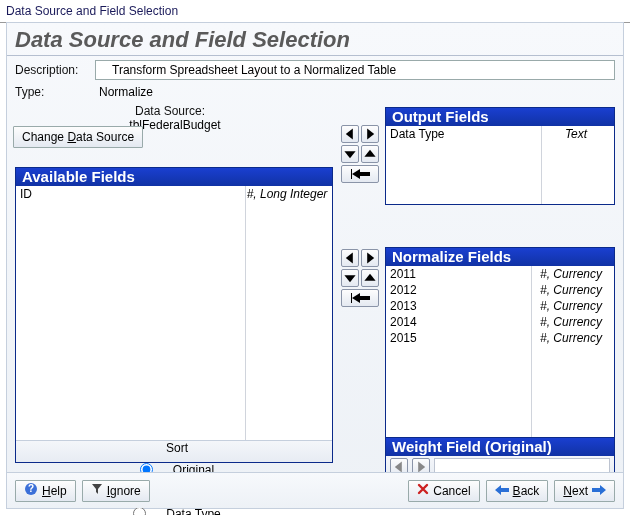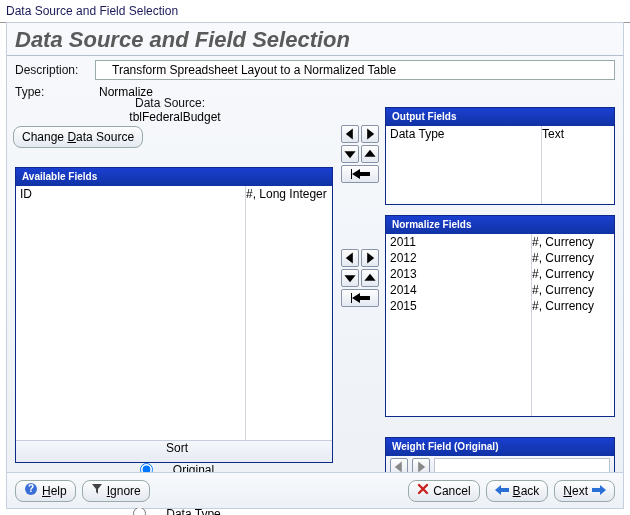--- a/index.html
+++ b/index.html
@@ -14,70 +14,70 @@
     background: linear-gradient(#f7f9fc,#edf1f6);
     border:1px solid #c5cfdd;
   }
 
   .big-heading {
     font-size:22px; font-style:italic; font-weight:bold; color:#5a5a5a;
     padding:4px 8px 2px 8px; border-bottom:1px solid #b5bfd0;
   }
 
   .form-grid { padding:4px 8px 0 8px; }
-  .form-row { display:flex; align-items:center; height:20px; margin-bottom:2px;justify-content:flex-end; }
+  .form-row { display:flex; align-items:center; height:20px; margin-bottom:2px; }
   .form-label { width:80px; color:#111; }
   .form-input {
     flex:1; height:20px; border:1px solid #9aa; background:#fff; padding:0 16px;
     font:inherit;
   }
   .form-static { flex:1; padding:0 4px; }
 
   .btn {
-    height:22px; border:1px solid #9aa; border-radius:8px;
+    height:22px; border:1px solid #9aa; border-radius:1px;
     background:linear-gradient(#fdfdfd,#e4e9f1); padding:0 8px;
     display:inline-flex; align-items:center; gap:4px; cursor:pointer;
     font:inherit;
   }
 
   .change-btn-wrap { margin:2px 0 2px 6px; }
 
   .section-box {
     border:1px solid #0b2a8a; position:absolute; background:#fff;
   }
   .section-header {
     background: linear-gradient(#1a3fd0,#0b2a8a);
-    color:#fff; font-weight:bold; height:30px; line-height:18px; padding-left:6px; font-size:10px;
+    color:#fff; font-weight:bold; height:30px; line-height:18px; padding-left:6px; font-size:15px;
     border-bottom:1px solid #0b2a8a;
   }
   .list-body { position:absolute; top:18px; left:0; right:0; bottom:0; background:#fff; overflow:hidden; }
   .list-row { display:flex; height:16px; line-height:16px; font-size:12px; }
   .list-col-a { flex:1; padding-left:4px; }
-  .list-col-b { width:86px; text-align:left; padding-right:4px; }
+  .list-col-b { width:86px; text-align:center; padding-right:4px;font-style:italic; }
   .grid-sep { position:absolute; top:18px; bottom:0; width:1px; background:#d0d4dc; right:86px; }
 
   
   #available-box { left:8px; top:144px; width:318px; height:296px; }
   #available-box .list-body { bottom:22px; }
   #available-box .grid-sep { bottom:22px; }
   .sort-bar {
     position:absolute; left:0; right:0; bottom:0; height:22px;
     border-top:1px solid #c5cfdd; background:linear-gradient(#f4f6fa,#e7ecf3);
     display:flex; align-items:center; gap:8px; padding-left:6px;flex-direction:column;
   }
   .radio { display:inline-flex; gap:20px; }
   .radio input { margin:0; width:13px; height:13px; }
 
   
   #output-box { left:378px; top:84px; width:230px; height:98px; }
   #output-box .list-col-b { width:72px; }
   #output-box .grid-sep { right:72px; }
 
   
-  #normalize-box { left:378px; top:192px; width:230px; height:202px; }
+  #normalize-box { left:378px; top:224px; width:230px; height:202px; }
   #normalize-box .list-col-b { width:82px; }
   #normalize-box .grid-sep { right:82px; }
 
   
   #weight-box { left:378px; top:414px; width:230px; height:42px; }
   #weight-box .wbody {
     position:absolute; top:18px; left:0; right:0; bottom:0; background:linear-gradient(#f4f6fa,#e7ecf3);
     display:flex; align-items:center; padding:0 4px; gap:4px;
   }
   .weight-value { flex:1; height:18px; border:1px solid #bcc3d0; background:#fff; }

